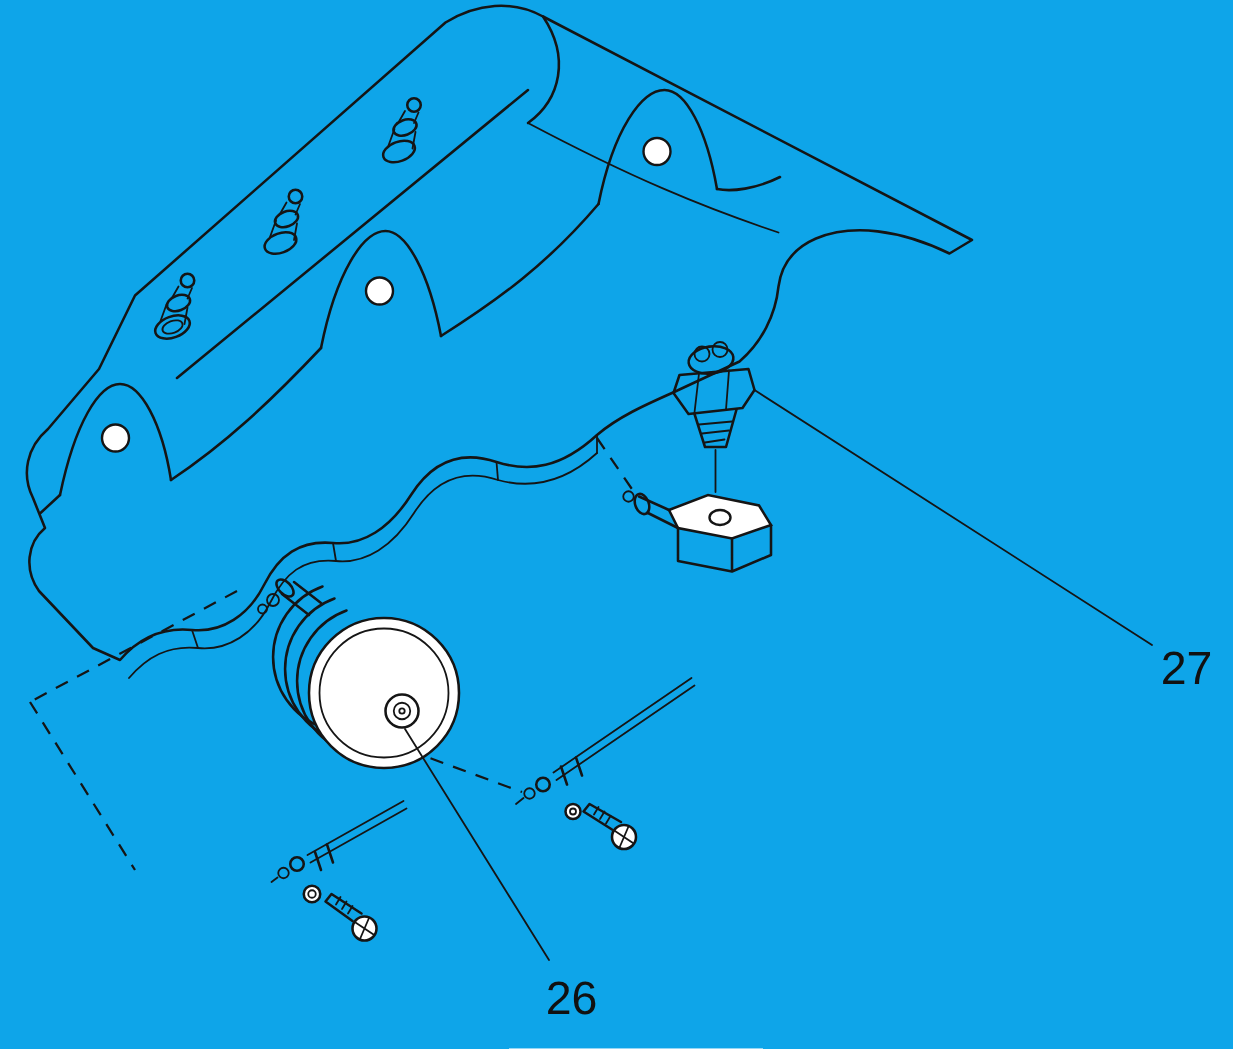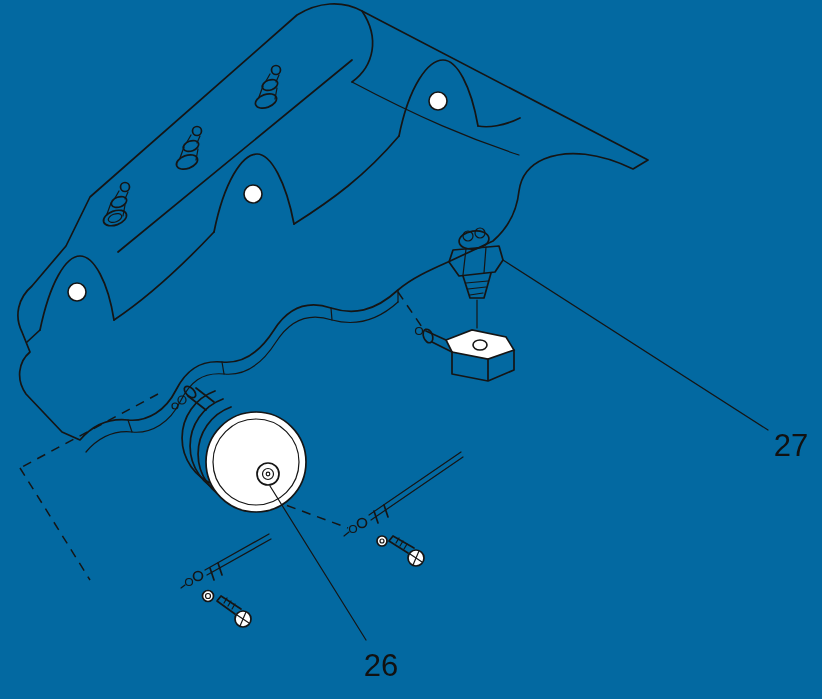--- a/index.html
+++ b/index.html
@@ -1,20 +1,20 @@
 <!DOCTYPE html>
 <html><head>
 <meta charset="utf-8">
 <style>
   html, body { margin: 0; padding: 0; background: #ffffff; }
   .stage {
     position: relative;
     width: 822px;
     height: 699px;
-    background: #0369a1;
+    background: #0ea5e9;
     overflow: hidden;
     font-family: "Liberation Sans", sans-serif;
   }
   svg { display: block; }
   .line   { stroke: #151515; fill: none; stroke-width: 1.7; stroke-linecap: round; stroke-linejoin: round; }
   .thin   { stroke: #151515; fill: none; stroke-width: 1.2; stroke-linecap: round; }
   .dashed { stroke: #151515; fill: none; stroke-width: 1.5; stroke-dasharray: 9 7; }
   .solid  { fill: #ffffff; stroke: #151515; stroke-width: 1.7; }
   .hole   { fill: #ffffff; stroke: #151515; stroke-width: 1.6; }
   .label  { font-family: "Liberation Sans", sans-serif; font-size: 31px; fill: #111111; }

